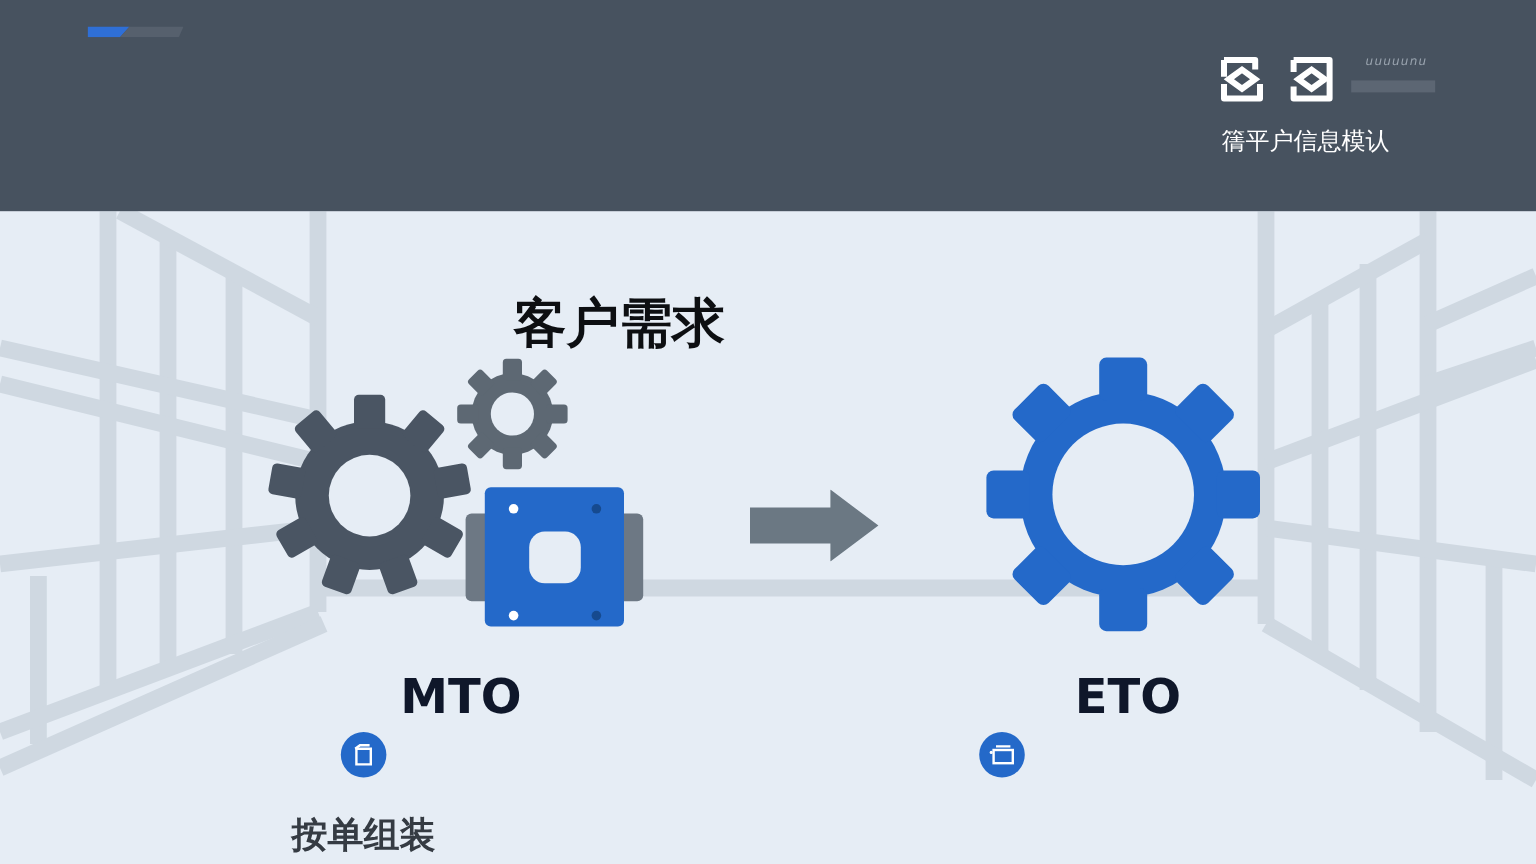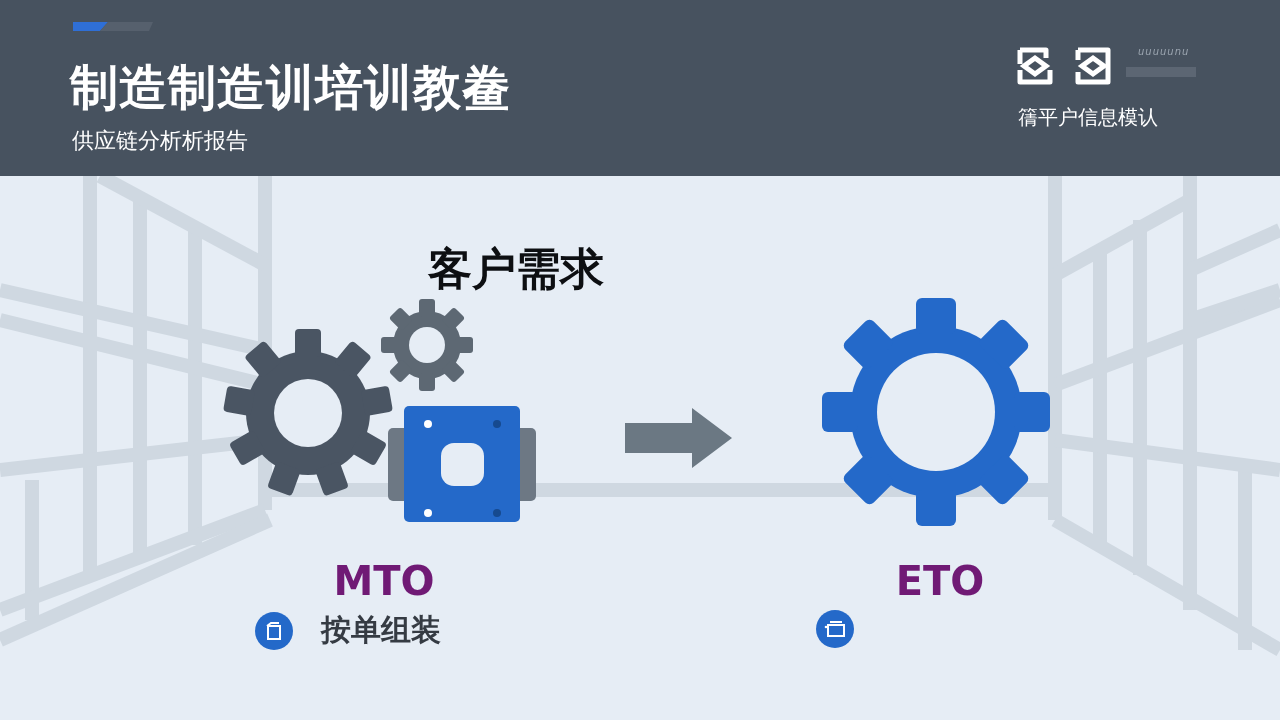--- a/index.html
+++ b/index.html
@@ -37,21 +37,21 @@
       position: absolute; left: 1018px; top: 104px;
       font-size: 20px; color: #ffffff; white-space: nowrap;
     }
     .bg-art { position: absolute; left: 0; top: 176px; width: 1280px; height: 544px; z-index: 1; }
     .main-heading {
       position: absolute; left: 0; width: 1032px; top: 240px; text-align: center;
       font-size: 44px; font-weight: bold; color: #0d0f12; z-index: 3;
     }
     .illus { position: absolute; z-index: 3; }
     .label-code {
-      position: absolute; z-index: 3; font-size: 40px; font-weight: bold; color: #701a75;
+      position: absolute; z-index: 3; font-size: 40px; font-weight: bold; color: #0f172a;
       text-align: center; width: 200px;
     }
     .label-row {
       position: absolute; z-index: 3; display: flex; align-items: center; gap: 28px;
     }
     .label-icon {
       width: 38px; height: 38px; border-radius: 50%; background: #2469c9;
       display: flex; align-items: center; justify-content: center;
     }
     .label-text { font-size: 30px; font-weight: bold; color: #353b43; white-space: nowrap; }
@@ -90,22 +90,20 @@
     <line x1="1190" y1="320" x2="1280" y2="290"></line>
     <line x1="1055" y1="520" x2="1280" y2="650"></line>
   </g>
 </svg>
 
 <div class="header">
   <svg class="accent-bar" viewBox="0 0 80 9">
     <polygon points="0,0 35,0 27,9 0,9" fill="#2f6fd6"></polygon>
     <polygon points="35,0 80,0 76,9 27,9" fill="#56606d"></polygon>
   </svg>
-  <div class="title">制造制造训培训教鲞</div>
-  <div class="subtitle">供应链分析析报告</div>
 
   <div class="logo-group">
     <svg viewBox="0 0 38 40">
       <path d="M4 4 H30 V12 M4 4 V18 M4 24 V36 H34 V24" stroke="#fff" stroke-width="5" fill="none" stroke-linejoin="round"></path>
       <polygon points="8,20 19,12 30,20 19,28" fill="none" stroke="#fff" stroke-width="5"></polygon>
     </svg>
     <svg viewBox="0 0 38 40">
       <path d="M4 4 H34 V36 H4 V26 M4 4 V14" stroke="#fff" stroke-width="5" fill="none" stroke-linejoin="round"></path>
       <polygon points="8,20 19,12 30,20 19,28" fill="none" stroke="#fff" stroke-width="5"></polygon>
     </svg>
@@ -181,21 +179,21 @@
     <use href="#teethB" transform="rotate(135)"></use>
     <use href="#teethB" transform="rotate(180)"></use>
     <use href="#teethB" transform="rotate(225)"></use>
     <use href="#teethB" transform="rotate(270)"></use>
     <use href="#teethB" transform="rotate(315)"></use>
   </g>
   <circle r="59" fill="#e6edf5"></circle>
 </svg>
 
 <div class="label-code" style="left:284px;top:558px;">MTO</div>
-<div class="label-row" style="left:255px;top:610px;">
+<div class="label-row" style="left:243px;top:610px;flex-direction:column;">
   <div class="label-icon">
     <svg width="22" height="22" viewBox="0 0 22 22">
       <path d="M5 6 H17 V19 H5 Z" fill="none" stroke="#fff" stroke-width="2"></path>
       <path d="M4 6 L8 3 H16" fill="none" stroke="#fff" stroke-width="2"></path>
     </svg>
   </div>
   <div class="label-text">按单组装</div>
 </div>
 
 <div class="label-code" style="left:840px;top:558px;text-align:center;">ETO</div>

